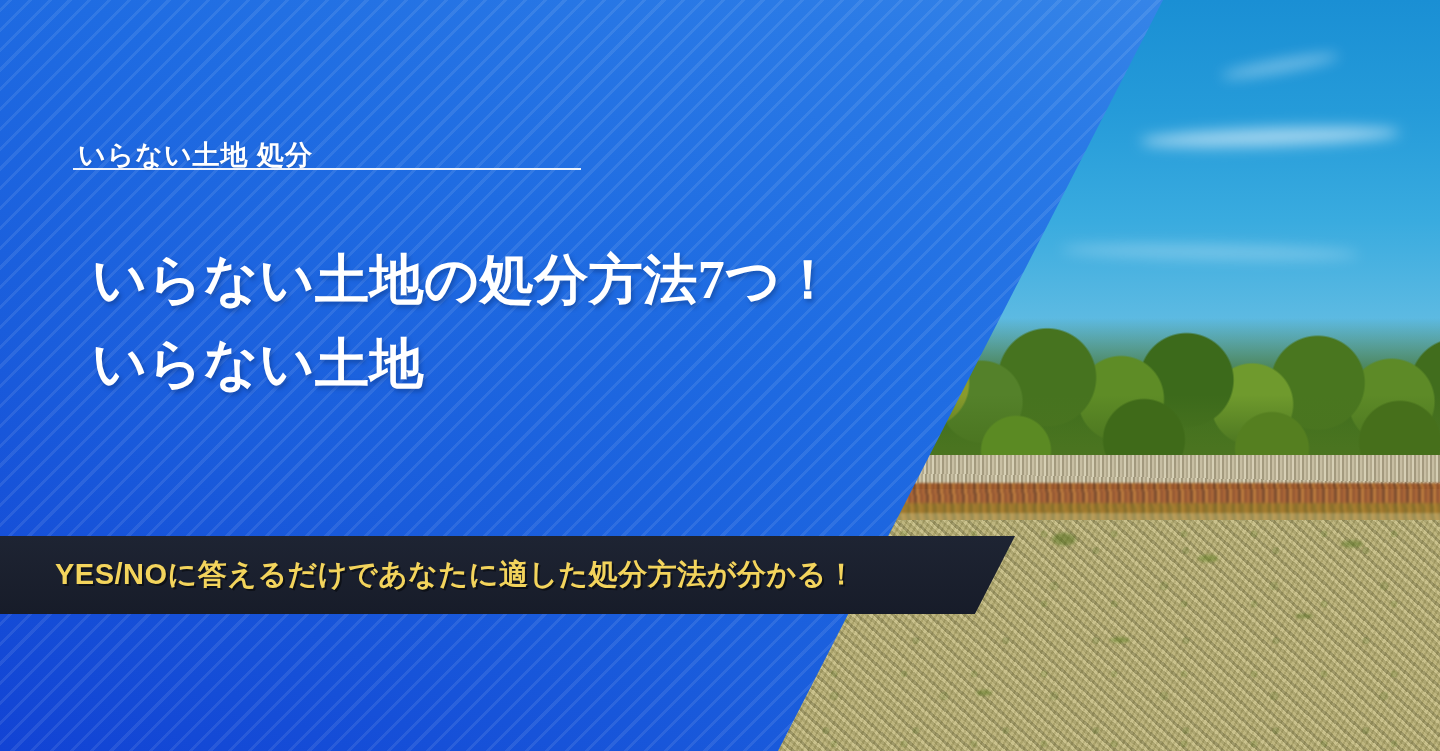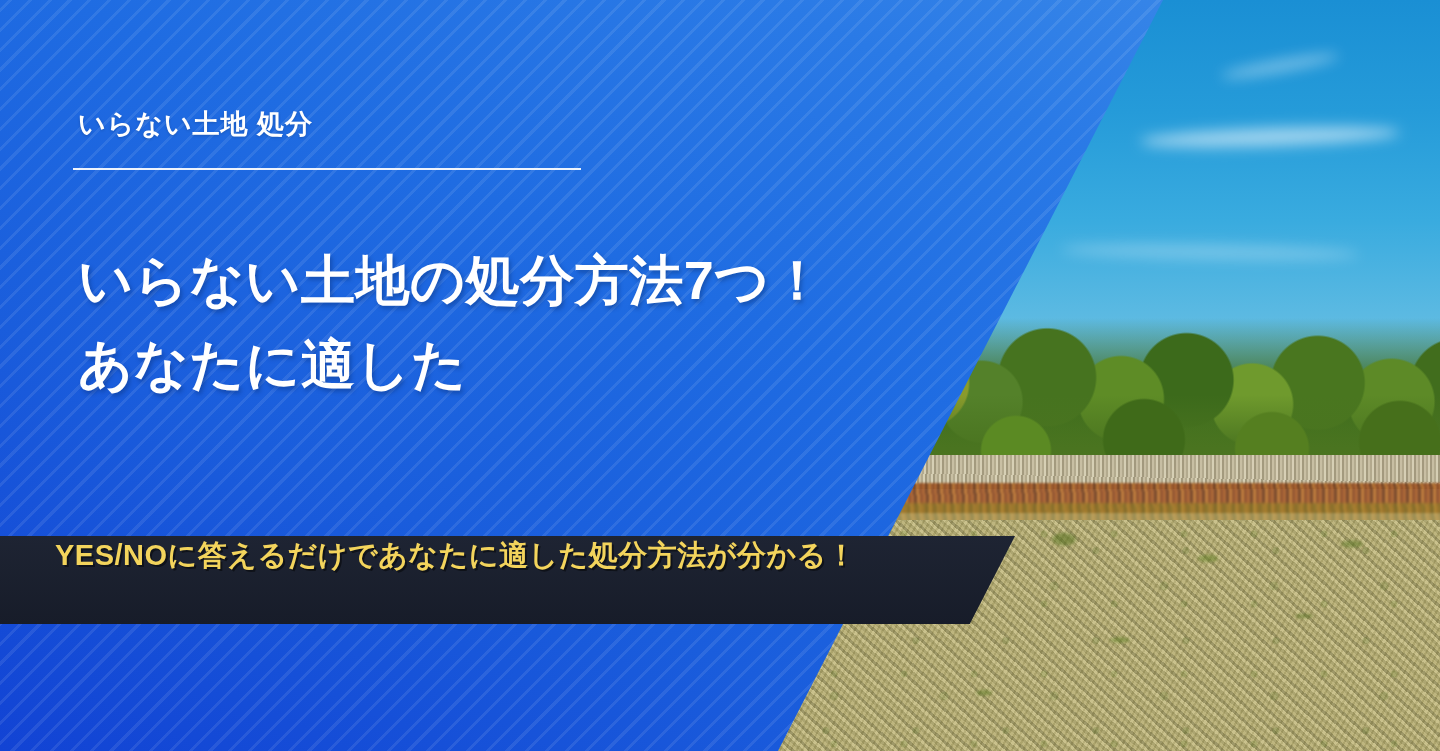--- a/index.html
+++ b/index.html
@@ -200,62 +200,64 @@
         #1f6ce2 45%,
         #1a5ddc 70%,
         #1243d4 100%);
     clip-path: polygon(0 0, 1163px 0, 778px 751px, 0 751px);
   }
 
   
   .eyebrow {
     position: absolute;
     left: 78px;
-    top: 106px;
+    top: 137px;
     font-size: 27px;
     font-weight: 700;
     color: #ffffff;
     letter-spacing: 1px;
     text-shadow: 0 1px 3px rgba(0,0,0,0.18);
     white-space: nowrap;
   }
   .eyebrow-rule {
     position: absolute;
     left: 73px;
     top: 168px;
     width: 508px;
     height: 2px;
     background: rgba(255,255,255,0.92);
   }
   .headline {
     position: absolute;
-    left: 78px;
+    left: 92px;
     top: 238px;
     width: 870px;
+    font-family: Liberation Serif, serif;
   }
   .headline-line {
     font-size: 54px;
     font-weight: 700;
     color: #ffffff;
     line-height: 84px;
     letter-spacing: 0.5px;
     white-space: nowrap;
     text-shadow: 2px 3px 4px rgba(7,35,90,0.35);
   }
 
   
   .banner {
     position: absolute;
     left: 0;
     top: 536px;
     width: 1015px;
-    height: 88px;
+    height: 78px;
     background: linear-gradient(180deg, #1e2433 0%, #171c29 100%);
     clip-path: polygon(0 0, 1015px 0, 958px 111px, 0 111px);
     display: flex;
+    align-items: center;
   }
   .banner-text {
     margin-left: 55px;
     font-size: 29px;
     font-weight: 700;
     color: #f3d45c;
     letter-spacing: 0.5px;
     white-space: nowrap;
     text-shadow: 2px 2px 0 rgba(0,0,0,0.45);
   }
@@ -288,20 +290,20 @@
     </div>
   </div>
 
   <div class="blue-panel"></div>
 
   <div class="eyebrow">いらない土地 処分</div>
   <div class="eyebrow-rule"></div>
 
   <div class="headline">
     <div class="headline-line">いらない土地の処分方法7つ！</div>
-    <div class="headline-line">あなたに適した</div>
+    <div class="headline-line">いらない土地</div>
   </div>
 
   <div class="banner">
     <div class="banner-text">YES/NOに答えるだけであなたに適した処分方法が分かる！</div>
   </div>
 
 </div>
 
 </body></html>

